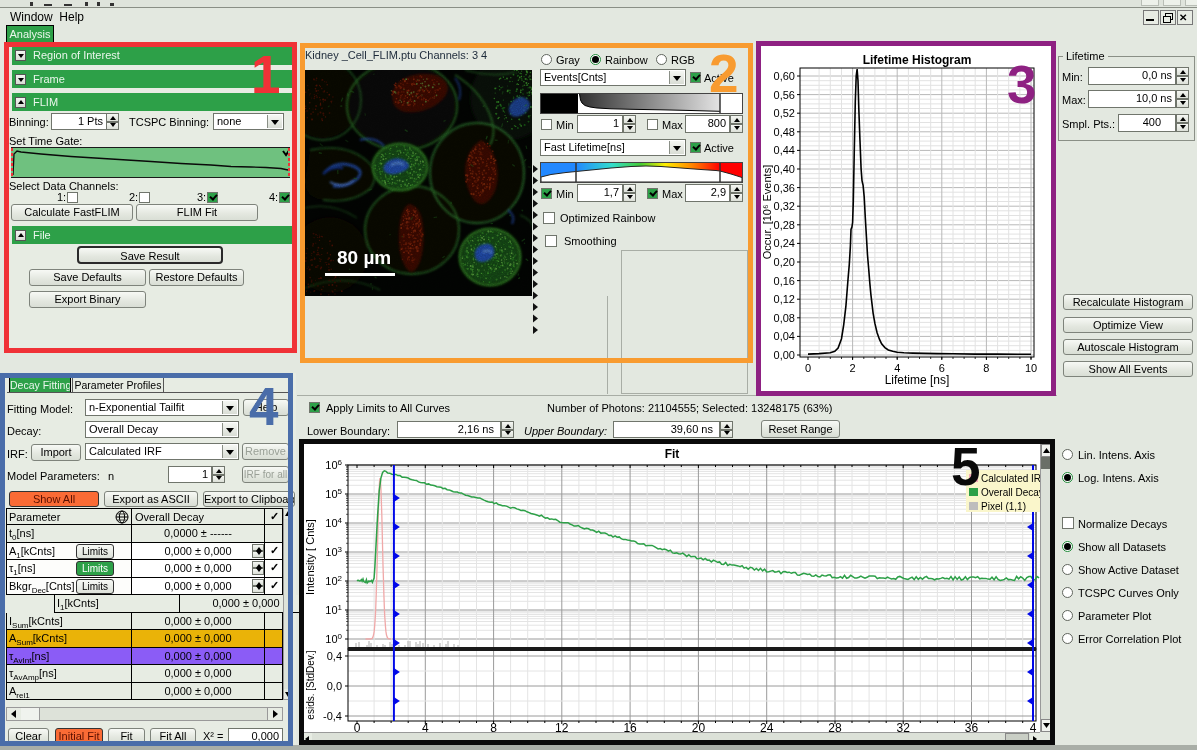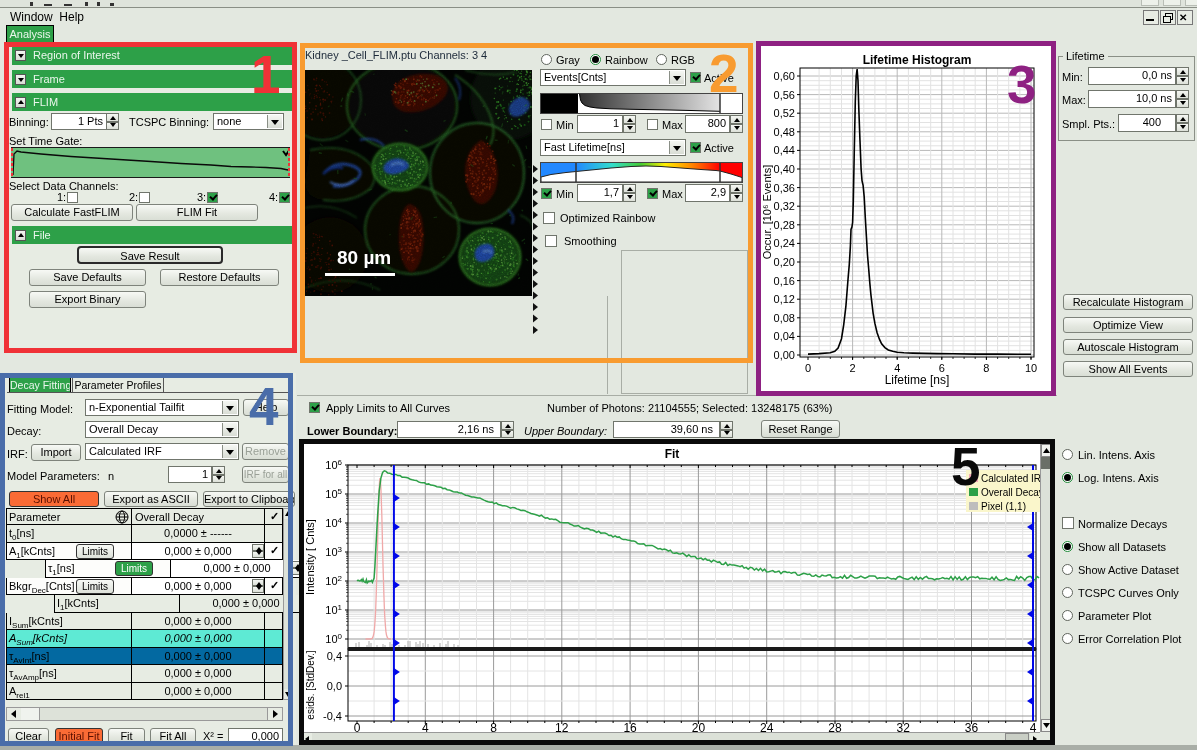--- a/index.html
+++ b/index.html
@@ -117,21 +117,21 @@
     <div class="cb" style="left:139px;top:192px;"></div>
 <div class="lbl" style="left:197px;top:191px;">3:</div>
     <div class="cb on" style="left:207px;top:192px;"></div>
 <div class="lbl" style="left:269px;top:191px;">4:</div>
     <div class="cb on" style="left:279px;top:192px;"></div>
 <div class="btn" style="left:11px;top:204px;width:122px;height:17px;">Calculate FastFLIM</div>
 <div class="btn" style="left:136px;top:204px;width:122px;height:17px;">FLIM Fit</div>
 <div class="gbar" style="top:226px;height:18px;line-height:18px;"><div class="dbtn up"></div><span>File</span></div>
 <div class="btn" style="left:77px;top:246px;width:146px;height:18px;line-height:16px;border:2px solid #2a2a2a;border-radius:4px;">Save Result</div>
 <div class="btn" style="left:29px;top:269px;width:117px;height:17px;">Save Defaults</div>
-<div class="btn" style="left:160px;top:269px;width:119px;height:17px;">Restore Defaults</div>
+<div class="btn" style="left:149px;top:269px;width:95px;height:17px;">Restore Defaults</div>
 <div class="btn" style="left:29px;top:291px;width:117px;height:17px;">Export Binary</div>
 </div>
 
 <div id="r2">
 <div class="lbl" style="left:305px;top:49px;color:#1d2a3a;">Kidney _Cell_FLIM.ptu Channels: 3 4</div>
 <div class="abs" style="left:305px;top:70px;width:227px;height:226px;overflow:hidden;">
 <svg width="229" height="226" viewBox="0 0 229 226">
 <defs>
 <filter id="ib2" x="-30%" y="-30%" width="160%" height="160%">
             <feGaussianBlur stdDeviation="2"></feGaussianBlur>
@@ -1820,21 +1820,21 @@
 <text x="10" y="166" font-size="11" text-anchor="middle" transform="rotate(-90 10 166)">Occur. [10⁶ Events]</text>
 </svg>
 </div>
 </div>
 
 <div id="mid">
 <div class="abs" style="left:297px;top:395px;width:760px;height:1px;background:#A8ADA5;"></div>
 <div class="cb on" style="left:309px;top:402px;"></div>
 <div class="lbl" style="left:326px;top:402px;">Apply Limits to All Curves</div>
 <div class="lbl" style="left:547px;top:402px;">Number of Photons: 21104555; Selected: 13248175 (63%)</div>
-<div class="lbl" style="left:307px;top:425px;font-weight:bold;">Lower Boundary:</div>
+<div class="lbl" style="left:307px;top:425px;">Lower Boundary:</div>
 <div class="in" style="left:397px;top:421px;width:104px;height:17px;">2,16 ns&nbsp;</div>
 <div class="spin" style="left:501px;top:421px;height:17px;">
       <div class="u"></div>
       <div class="d"></div>
     </div>
 <div class="lbl" style="left:524px;top:425px;font-style:italic;">Upper Boundary:</div>
 <div class="in" style="left:613px;top:421px;width:107px;height:17px;">39,60 ns&nbsp;</div>
 <div class="spin" style="left:720px;top:421px;height:17px;">
       <div class="u"></div>
       <div class="d"></div>
@@ -1892,21 +1892,21 @@
 <div class="abs" style="left:69px;top:1px;width:36px;height:13px;background:linear-gradient(#F7F9F5,#DDE1D9);border:1px solid #333;border-radius:3px;text-align:center;line-height:13px;font-size:10px;box-sizing:content-box;">Limits</div>
 <div class="abs" style="left:124px;top:0;width:1px;height:100%;background:#000;"></div>
 <div class="abs" style="left:125px;top:0;width:132px;height:100%;background:#fff;text-align:center;line-height:16px;">0,000 ± 0,000</div>
 <div class="spin sm" style="left:245px;top:1px;width:12px;height:14px;">
         <div class="u"></div>
         <div class="d"></div>
       </div>
 <div class="abs" style="left:257px;top:0;width:1px;height:100%;background:#000;"></div>
 <div class="lbl" style="left:263px;top:1px;font-weight:bold;">✓</div>
 </div>
-<div class="abs" style="left:6px;top:560.0px;width:277px;height:17.5px;background:#FDFDFB;border:1px solid #000;border-top:none;box-sizing:border-box;margin-left:39px;">
+<div class="abs" style="left:6px;top:560.0px;width:277px;height:17.5px;background:#FDFDFB;border:1px solid #000;border-top:none;box-sizing:border-box;">
 <div class="lbl" style="left:2px;top:2px;">τ<sub style="font-size:8px">1</sub>[ns]</div>
 <div class="abs" style="left:69px;top:1px;width:36px;height:13px;background:#2DA048;color:#fff;border:1px solid #333;border-radius:3px;text-align:center;line-height:13px;font-size:10px;box-sizing:content-box;">Limits</div>
 <div class="abs" style="left:124px;top:0;width:1px;height:100%;background:#000;"></div>
 <div class="abs" style="left:125px;top:0;width:132px;height:100%;background:#fff;text-align:center;line-height:16px;">0,000 ± 0,000</div>
 <div class="spin sm" style="left:245px;top:1px;width:12px;height:14px;">
         <div class="u"></div>
         <div class="d"></div>
       </div>
 <div class="abs" style="left:257px;top:0;width:1px;height:100%;background:#000;"></div>
 <div class="lbl" style="left:263px;top:1px;font-weight:bold;">✓</div>
@@ -1928,27 +1928,27 @@
 <div class="abs" style="left:124px;top:0;width:1px;height:100%;background:#000;"></div>
 <div class="abs" style="left:125px;top:0;width:132px;height:100%;text-align:center;line-height:16px;">0,000 ± 0,000</div>
 <div class="abs" style="left:257px;top:0;width:1px;height:100%;background:#000;"></div>
 </div>
 <div class="abs" style="left:6px;top:612.5px;width:277px;height:17.5px;background:#E7ECE3;border:1px solid #000;border-top:none;box-sizing:border-box;">
 <div class="lbl" style="left:2px;top:2px;">I<sub style="font-size:8px">Sum</sub>[kCnts]</div>
 <div class="abs" style="left:124px;top:0;width:1px;height:100%;background:#000;"></div>
 <div class="abs" style="left:125px;top:0;width:132px;height:100%;text-align:center;line-height:16px;">0,000 ± 0,000</div>
 <div class="abs" style="left:257px;top:0;width:1px;height:100%;background:#000;"></div>
 </div>
-<div class="abs" style="left:6px;top:630.0px;width:277px;height:17.5px;background:#5eead4;border:1px solid #000;border-top:none;box-sizing:border-box;font-style:italic;">
+<div class="abs" style="left:6px;top:630.0px;width:277px;height:17.5px;background:#eab308;border:1px solid #000;border-top:none;box-sizing:border-box;">
 <div class="lbl" style="left:2px;top:2px;">A<sub style="font-size:8px">Sum</sub>[kCnts]</div>
 <div class="abs" style="left:124px;top:0;width:1px;height:100%;background:#000;"></div>
 <div class="abs" style="left:125px;top:0;width:132px;height:100%;text-align:center;line-height:16px;">0,000 ± 0,000</div>
 <div class="abs" style="left:257px;top:0;width:1px;height:100%;background:#000;"></div>
 </div>
-<div class="abs" style="left:6px;top:647.5px;width:277px;height:17.5px;background:#0369a1;border:1px solid #000;border-top:none;box-sizing:border-box;">
+<div class="abs" style="left:6px;top:647.5px;width:277px;height:17.5px;background:#8b5cf6;border:1px solid #000;border-top:none;box-sizing:border-box;">
 <div class="lbl" style="left:2px;top:2px;">τ<sub style="font-size:8px">AvInt</sub>[ns]</div>
 <div class="abs" style="left:124px;top:0;width:1px;height:100%;background:#000;"></div>
 <div class="abs" style="left:125px;top:0;width:132px;height:100%;text-align:center;line-height:16px;">0,000 ± 0,000</div>
 <div class="abs" style="left:257px;top:0;width:1px;height:100%;background:#000;"></div>
 </div>
 <div class="abs" style="left:6px;top:665.0px;width:277px;height:17.5px;background:#E7ECE3;border:1px solid #000;border-top:none;box-sizing:border-box;">
 <div class="lbl" style="left:2px;top:2px;">τ<sub style="font-size:8px">AvAmp</sub>[ns]</div>
 <div class="abs" style="left:124px;top:0;width:1px;height:100%;background:#000;"></div>
 <div class="abs" style="left:125px;top:0;width:132px;height:100%;text-align:center;line-height:16px;">0,000 ± 0,000</div>
 <div class="abs" style="left:257px;top:0;width:1px;height:100%;background:#000;"></div>

